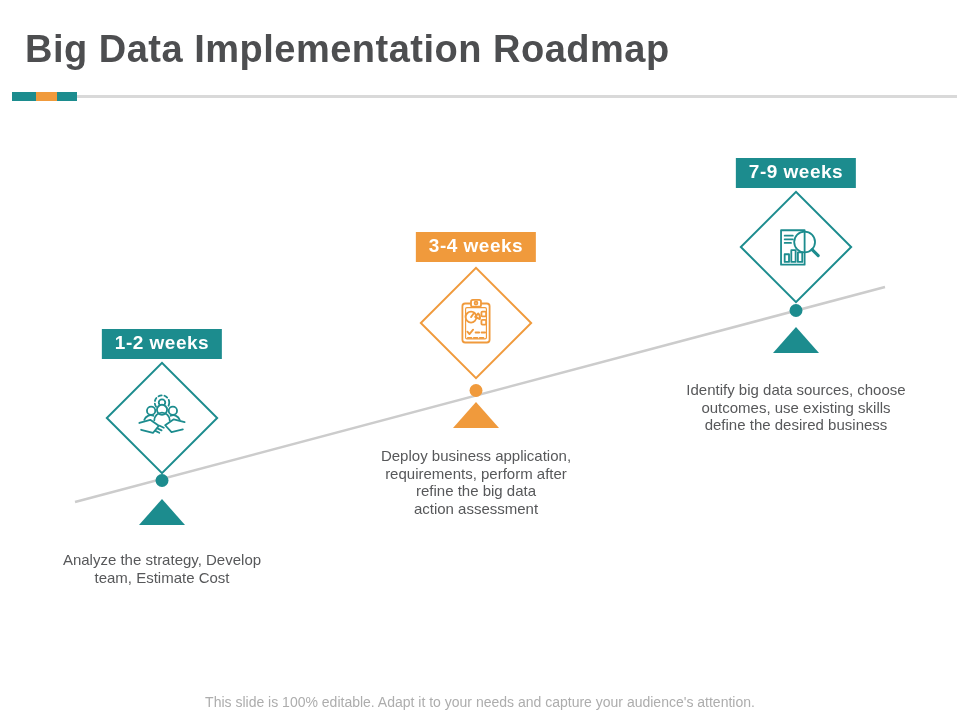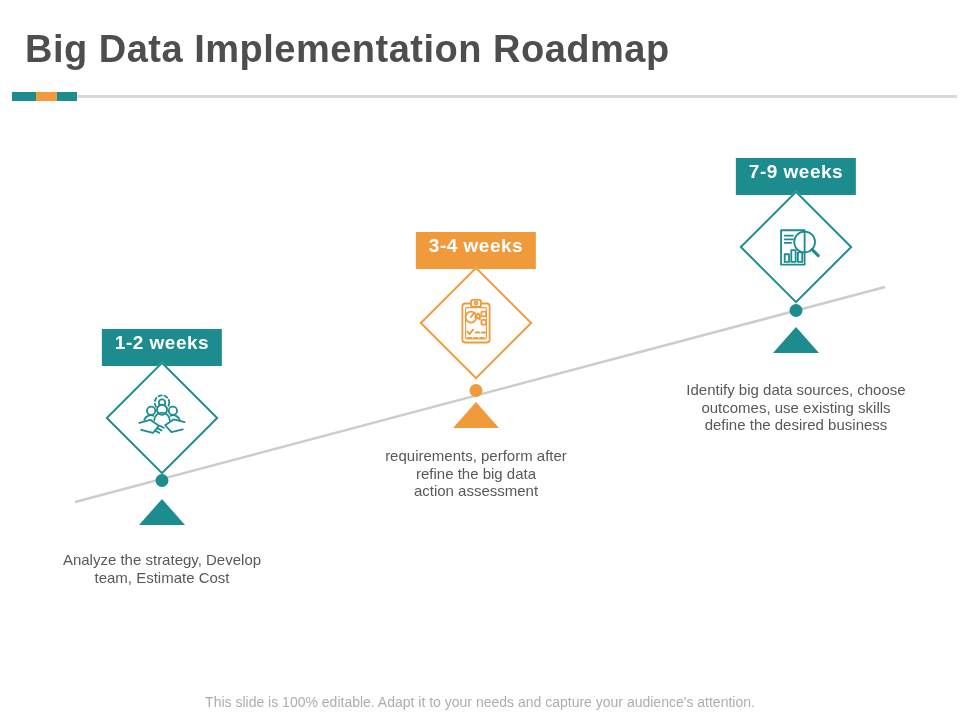--- a/index.html
+++ b/index.html
@@ -16,21 +16,21 @@
   .seg.teal{background:#1c8c8e;width:24px;}
   .seg.orange{background:#f09a3c;width:21px;}
   .seg.teal2{background:#1c8c8e;width:20px;}
   .rule-line{flex:1;height:3px;background:#d9d9d9;}
   .timeline-svg{position:absolute;left:0;top:0;width:960px;height:720px;}
   .milestone{position:absolute;top:0;width:0;height:720px;}
   .m1{left:162px;}.m2{left:476px;}.m3{left:796px;}
   .weeks-badge{
     position:absolute;transform:translateX(-50%);white-space:nowrap;
     color:#ffffff;font-size:19px;font-weight:bold;letter-spacing:.5px;
-    padding:3px 13px 12px 13px;
+    padding:3px 13px 5px 13px;
   }
   .m1 .weeks-badge{top:329px;}.m2 .weeks-badge{top:232px;}.m3 .weeks-badge{top:158px;}
   .teal-bg{background:#1c8c8e;}
   .orange-bg{background:#f09a3c;}
   .diamond{
     position:absolute;width:76px;height:76px;background:#ffffff;
     transform:translateX(-50%) rotate(45deg);border:2.2px solid;
   }
   .m1 .diamond{top:378px;border-color:#1c8c8e;}
   .m2 .diamond{top:283px;border-color:#f09a3c;}
@@ -125,20 +125,21 @@
             <path d="M22.5 41.5 l2.3 2.8 l4 -5"></path>
             <path d="M31.5 42.5 h11" stroke-dasharray="4 2.6"></path>
             <path d="M23 48.5 h19.5" stroke-dasharray="4 2.6"></path>
           </g>
         </svg>
       </div>
     </div>
     <div class="dot orange-bg"></div>
     <div class="pointer orange-tri"></div>
     <div class="desc">
+      <div>Deploy business application,</div>
       <div>requirements, perform after</div>
       <div>refine the big data</div>
       <div>action assessment</div>
     </div>
   </div>
 
   <div class="milestone m3">
     <div class="weeks-badge teal-bg">7-9 weeks</div>
     <div class="diamond">
       <div class="icon-wrap">

